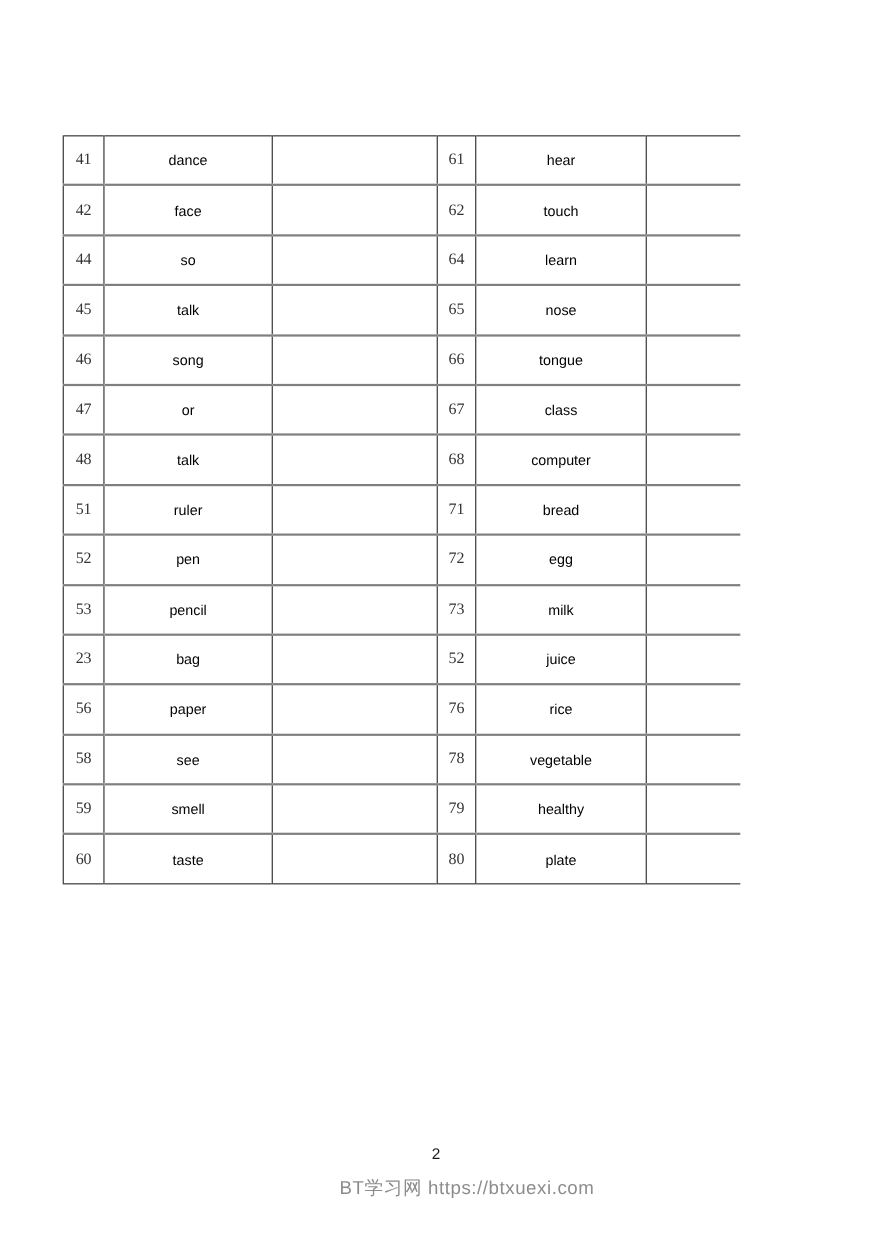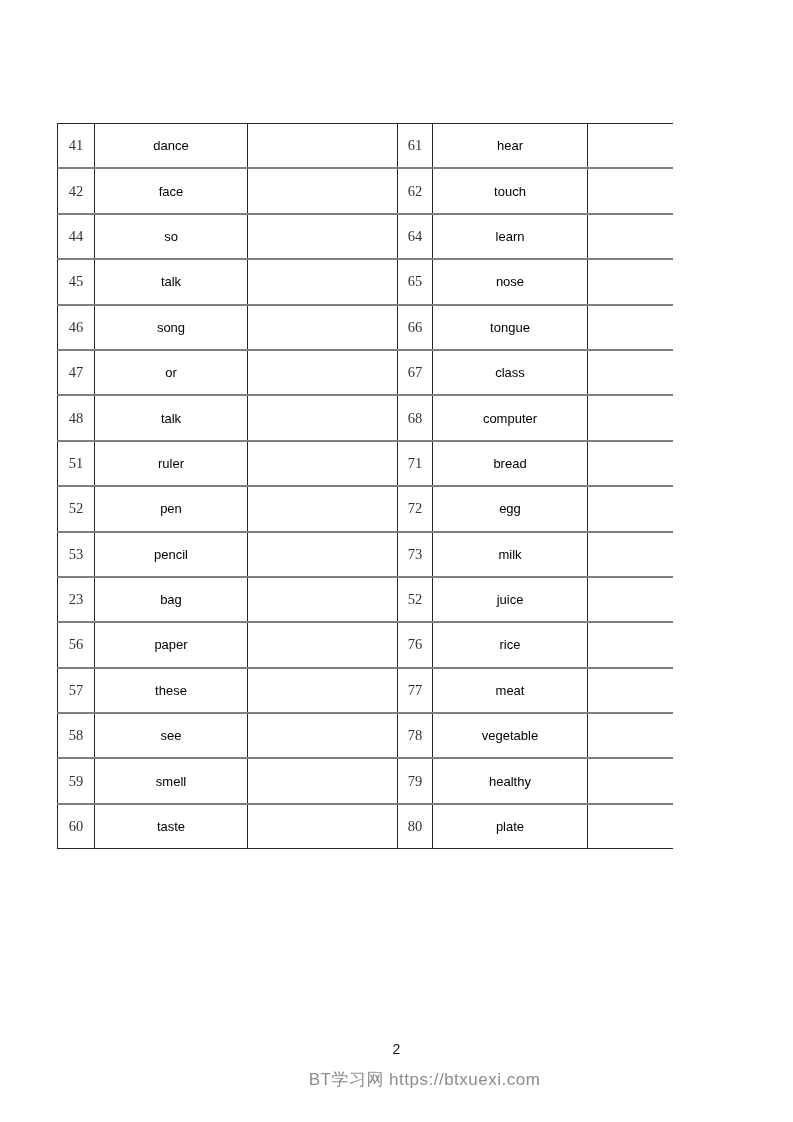--- a/index.html
+++ b/index.html
@@ -188,28 +188,20 @@
         </tr>
         <tr>
           <td class="number-cell">56</td>
           <td class="word-cell">paper</td>
           <td class="answer-blank-cell"></td>
           <td class="number-cell">76</td>
           <td class="word-cell">rice</td>
           <td class="answer-blank-cell"></td>
         </tr>
         <tr>
-          <td class="number-cell">57</td>
-          <td class="word-cell">these</td>
-          <td class="answer-blank-cell"></td>
-          <td class="number-cell">77</td>
-          <td class="word-cell">meat</td>
-          <td class="answer-blank-cell"></td>
-        </tr>
-        <tr>
           <td class="number-cell">58</td>
           <td class="word-cell">see</td>
           <td class="answer-blank-cell"></td>
           <td class="number-cell">78</td>
           <td class="word-cell">vegetable</td>
           <td class="answer-blank-cell"></td>
         </tr>
         <tr>
           <td class="number-cell">59</td>
           <td class="word-cell">smell</td>

